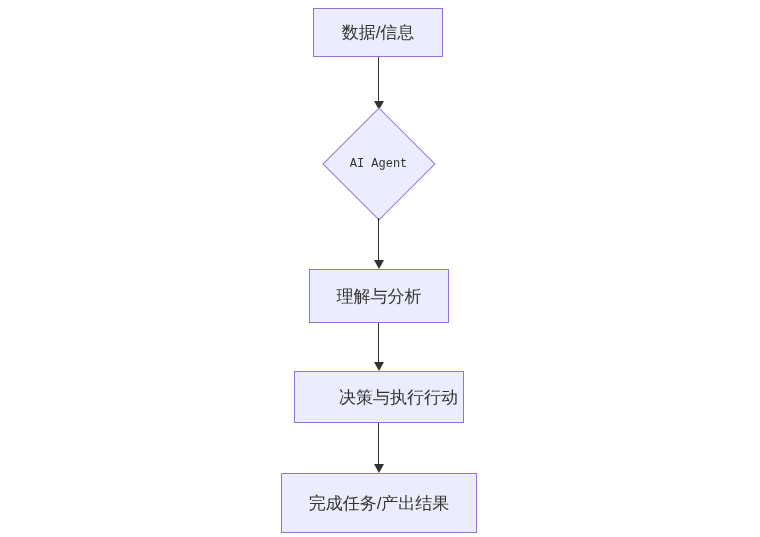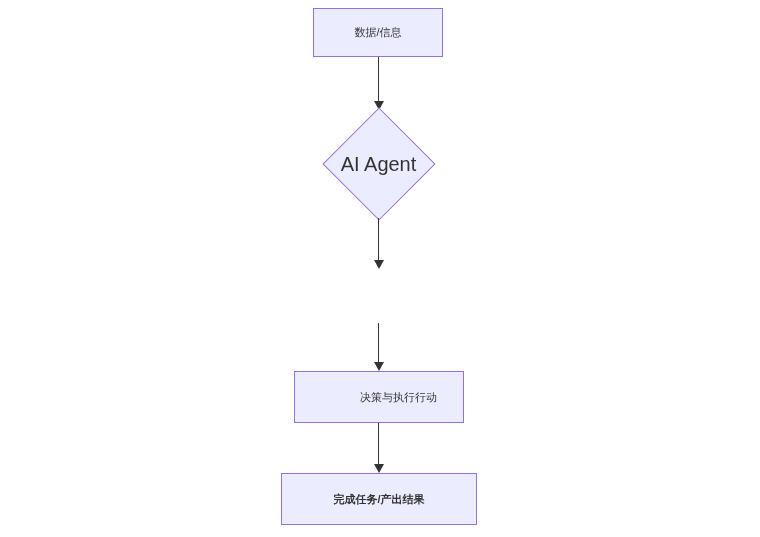--- a/index.html
+++ b/index.html
@@ -21,41 +21,42 @@
     height: 537px;
     background: var(--bg);
     overflow: hidden;
   }
   .node-rect {
     position: absolute;
     box-sizing: border-box;
     background: var(--node-fill);
     border: 1px solid var(--node-border);
     color: var(--text-color);
-    font-size: 11px;
+    font-size: 17px;
     display: flex;
     align-items: center;
     justify-content: center;
     white-space: nowrap;
   }
   .diamond-shape {
     position: absolute;
     box-sizing: border-box;
     background: var(--node-fill);
     border: 1px solid var(--node-border);
     transform: rotate(45deg);
   }
   .diamond-label {
     position: absolute;
     display: flex;
     align-items: center;
     justify-content: center;
     color: var(--text-color);
-    font-size: 20px;
+    font-size: 12px;
     white-space: nowrap;
+    font-family: Liberation Mono, monospace;
   }
   .arrow {
     position: absolute;
     width: 11px;
     display: flex;
     flex-direction: column;
     align-items: center;
   }
   .arrow .line {
     width: 1px;
@@ -69,21 +70,21 @@
     border-right: 5px solid transparent;
     border-top: 9px solid var(--arrow-color);
   }
 
   
   #node-0 { left: 313px; top: 8px;   width: 130px; height: 49px; }
   #diamond-shape { left: 339px; top: 124px; width: 80px; height: 80px; }
   #diamond-label { left: 322px; top: 110px; width: 113px; height: 108px; }
   #node-2 { left: 309px; top: 269px; width: 140px; height: 54px; }
   #node-3 { left: 294px; top: 371px; width: 170px; height: 52px; padding-left: 39px; }
-  #node-4 { left: 281px; top: 473px; width: 196px; height: 52px; font-weight: bold; }
+  #node-4 { left: 281px; top: 473px; width: 196px; height: 60px; }
 
   #arrow-0 { left: 373px; top: 57px;  height: 53px; }
   #arrow-1 { left: 373px; top: 218px; height: 51px; }
   #arrow-2 { left: 373px; top: 323px; height: 48px; }
   #arrow-3 { left: 373px; top: 423px; height: 50px; }
 </style>
 </head>
 <body>
 
 <div class="canvas">
@@ -100,20 +101,23 @@
   <div id="diamond-shape" class="diamond-shape"></div>
   <div id="diamond-label" class="diamond-label">
     <span>AI Agent</span>
   </div>
 
   <div id="arrow-1" class="arrow">
     <div class="line"></div>
     <div class="head"></div>
   </div>
 
+  <div id="node-2" class="node-rect">
+    <span>理解与分析</span>
+  </div>
 
   <div id="arrow-2" class="arrow">
     <div class="line"></div>
     <div class="head"></div>
   </div>
 
   <div id="node-3" class="node-rect">
     <span>决策与执行行动</span>
   </div>
 

